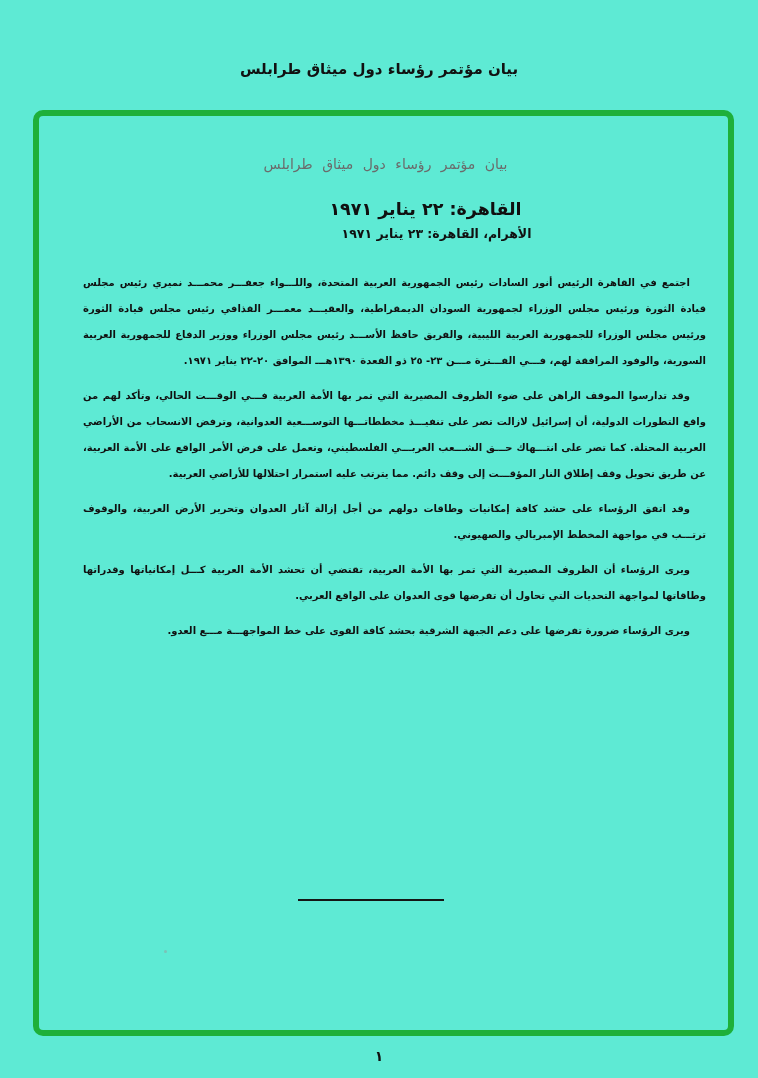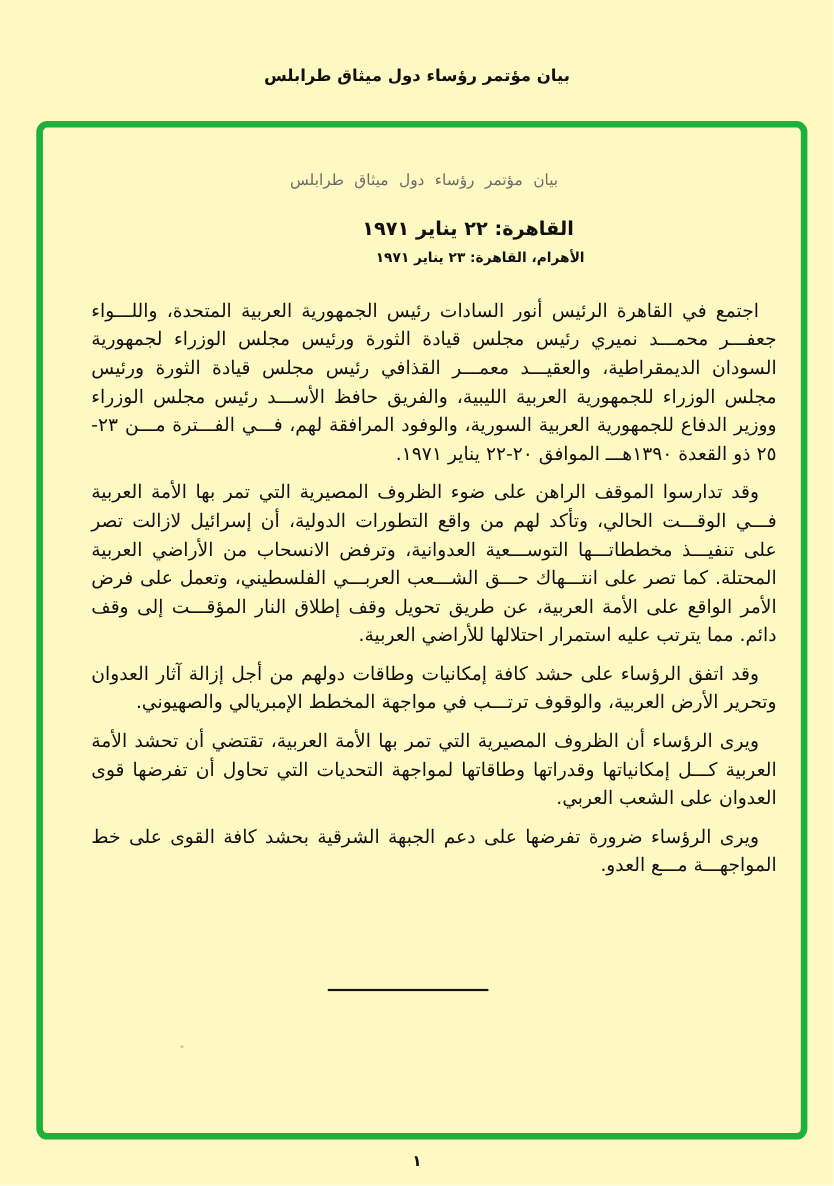--- a/index.html
+++ b/index.html
@@ -10,21 +10,21 @@
   body {
     width: 758px;
     height: 1078px;
     position: relative;
     overflow: hidden;
     font-family: "DejaVu Sans", sans-serif;
   }
   .page {
     position: absolute;
     inset: 0;
-    background: #fef9c3;
+    background: #5eead4;
   }
   .header-title {
     position: absolute;
     top: 60px;
     left: 0;
     width: 758px;
     text-align: center;
     direction: rtl;
     font-size: 15px;
     font-weight: bold;
@@ -68,22 +68,22 @@
     font-weight: bold;
     color: #101010;
     transform: translateX(53px);
   }
   .paragraphs {
     margin-top: 28px;
     padding: 0 22px 0 28px; 
   }
   .paragraphs p {
     margin: 0 0 9px 16px;
-    font-size: 17px;
-    font-weight: normal;
+    font-size: 10px;
+    font-weight: bold;
     line-height: 26px;
     color: #101010;
     text-align: justify;
     text-justify: inter-word;
     text-indent: 16px;
   }
   .separator {
     position: absolute;
     left: 298px;
     top: 899px;
@@ -124,21 +124,21 @@
     <div class="inner-title">بيان مؤتمر رؤساء دول ميثاق طرابلس</div>
 
     <div class="dateline">القاهرة: ٢٢ يناير ١٩٧١</div>
 
     <div class="source-line">الأهرام، القاهرة: ٢٣ يناير ١٩٧١</div>
 
     <div class="paragraphs">
         <p>اجتمع في القاهرة الرئيس أنور السادات رئيس الجمهورية العربية المتحدة، واللـــواء جعفـــر محمـــد نميري رئيس مجلس قيادة الثورة ورئيس مجلس الوزراء لجمهورية السودان الديمقراطية، والعقيـــد معمـــر القذافي رئيس مجلس قيادة الثورة ورئيس مجلس الوزراء للجمهورية العربية الليبية، والفريق حافظ الأســـد رئيس مجلس الوزراء ووزير الدفاع للجمهورية العربية السورية، والوفود المرافقة لهم، فـــي الفـــترة مـــن ٢٣- ٢٥ ذو القعدة ١٣٩٠هـــ الموافق ٢٠-٢٢ يناير ١٩٧١.</p>
         <p>وقد تدارسوا الموقف الراهن على ضوء الظروف المصيرية التي تمر بها الأمة العربية فـــي الوقـــت الحالي، وتأكد لهم من واقع التطورات الدولية، أن إسرائيل لازالت تصر على تنفيـــذ مخططاتـــها التوســـعية العدوانية، وترفض الانسحاب من الأراضي العربية المحتلة. كما تصر على انتـــهاك حـــق الشـــعب العربـــي الفلسطيني، وتعمل على فرض الأمر الواقع على الأمة العربية، عن طريق تحويل وقف إطلاق النار المؤقـــت إلى وقف دائم. مما يترتب عليه استمرار احتلالها للأراضي العربية.</p>
         <p>وقد اتفق الرؤساء على حشد كافة إمكانيات وطاقات دولهم من أجل إزالة آثار العدوان وتحرير الأرض العربية، والوقوف ترتـــب في مواجهة المخطط الإمبريالي والصهيوني.</p>
-        <p>ويرى الرؤساء أن الظروف المصيرية التي تمر بها الأمة العربية، تقتضي أن تحشد الأمة العربية كـــل إمكانياتها وقدراتها وطاقاتها لمواجهة التحديات التي تحاول أن تفرضها قوى العدوان على الشعب العربي.</p>
+        <p>ويرى الرؤساء أن الظروف المصيرية التي تمر بها الأمة العربية، تقتضي أن تحشد الأمة العربية كـــل إمكانياتها وقدراتها وطاقاتها لمواجهة التحديات التي تحاول أن تفرضها قوى العدوان على الواقع العربي.</p>
         <p>ويرى الرؤساء ضرورة تفرضها على دعم الجبهة الشرقية بحشد كافة القوى على خط المواجهـــة مـــع العدو.</p>
       </div>
 
   </div>
 
   <div class="separator"></div>
   <div class="scan-dot"></div>
 
   <div class="page-number">١</div>
 

